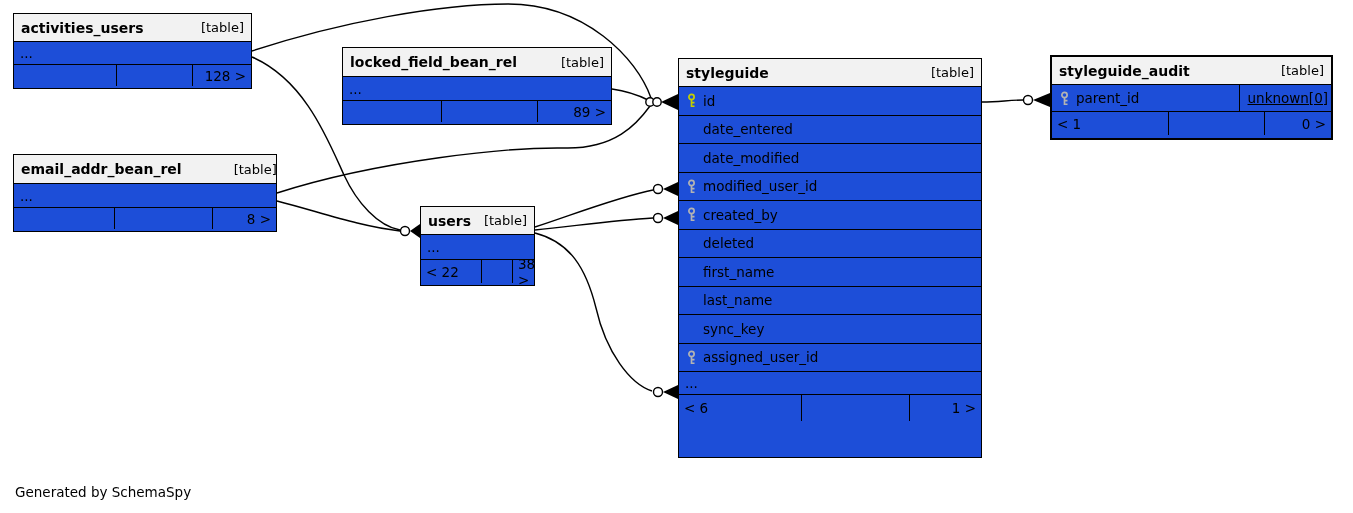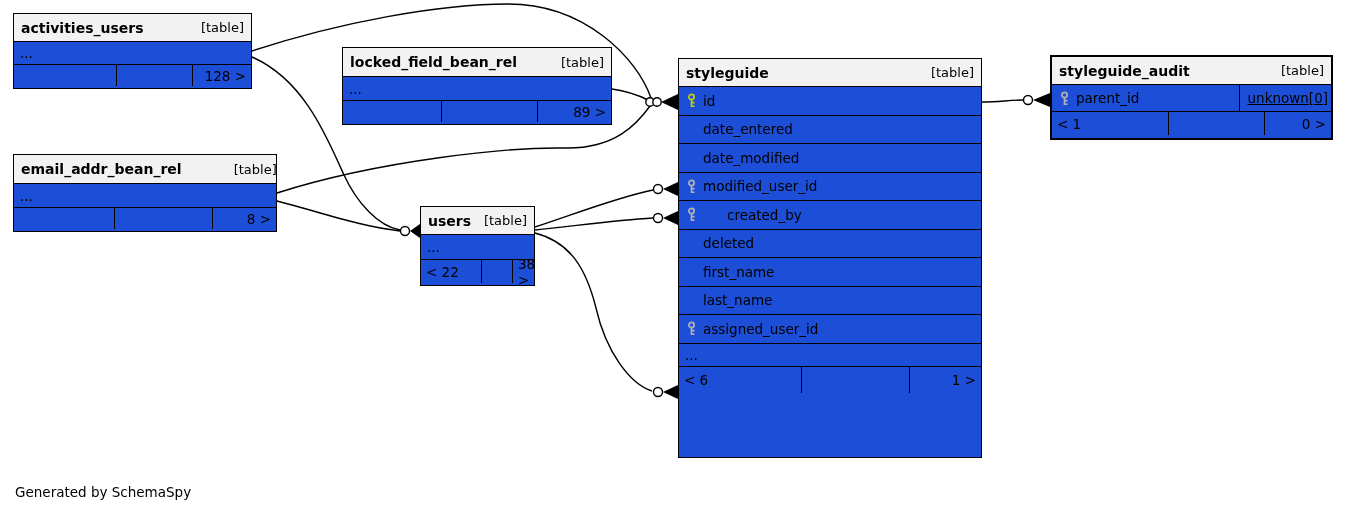--- a/index.html
+++ b/index.html
@@ -126,40 +126,44 @@
   </div>
   <div class="tb-row col-row" style="height:27.5px;">
     <span class="key-slot fk">
         <svg class="key" viewBox="0 0 12 17">
           <circle cx="6" cy="4.5" r="3"></circle>
           <path d="M6 7.5 V16 M6 11 h3.4 M6 15 h3.4"></path>
         </svg>
       </span>
     <span class="col-name">modified_user_id</span>
   </div>
-  <div class="tb-row col-row" style="height:27.5px;gap:24px;">
+  <div class="tb-row col-row" style="height:27.5px;">
     <span class="key-slot fk">
         <svg class="key" viewBox="0 0 12 17">
           <circle cx="6" cy="4.5" r="3"></circle>
           <path d="M6 7.5 V16 M6 11 h3.4 M6 15 h3.4"></path>
         </svg>
       </span>
     <span class="col-name">created_by</span>
   </div>
   <div class="tb-row col-row" style="height:27.5px;">
     <span class="key-slot"></span>
     <span class="col-name">deleted</span>
   </div>
   <div class="tb-row col-row" style="height:27.5px;">
     <span class="key-slot"></span>
     <span class="col-name">first_name</span>
   </div>
   <div class="tb-row col-row" style="height:27.5px;">
     <span class="key-slot"></span>
     <span class="col-name">last_name</span>
+  </div>
+  <div class="tb-row col-row" style="height:27.5px;">
+    <span class="key-slot"></span>
+    <span class="col-name">sync_key</span>
   </div>
   <div class="tb-row col-row" style="height:27.5px;">
     <span class="key-slot fk">
         <svg class="key" viewBox="0 0 12 17">
           <circle cx="6" cy="4.5" r="3"></circle>
           <path d="M6 7.5 V16 M6 11 h3.4 M6 15 h3.4"></path>
         </svg>
       </span>
     <span class="col-name">assigned_user_id</span>
   </div>

